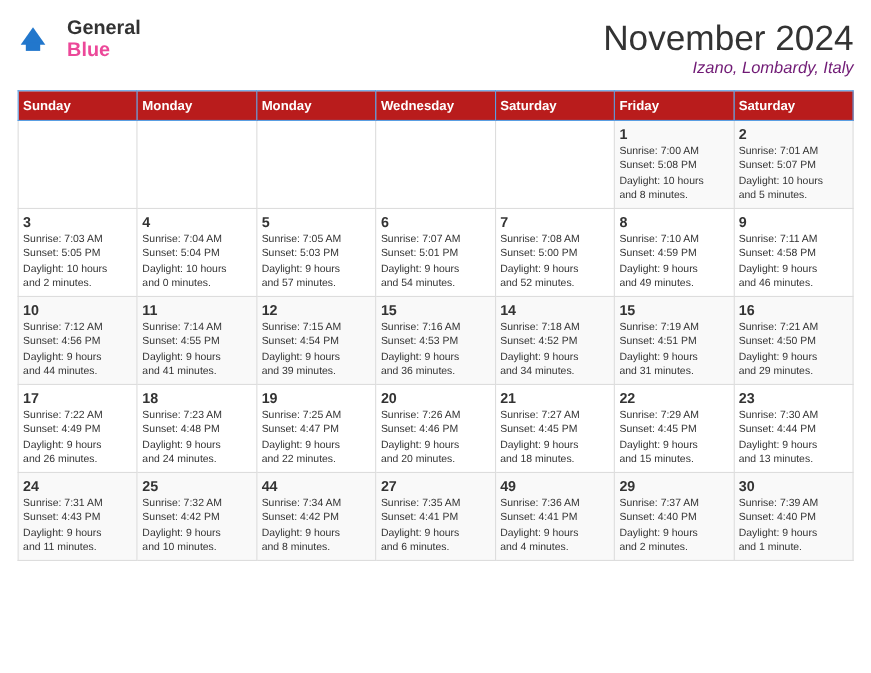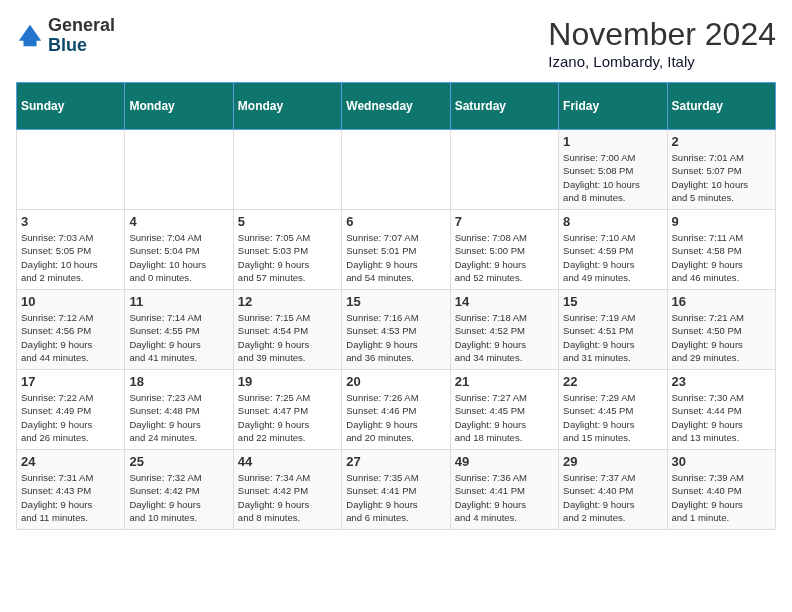--- a/index.html
+++ b/index.html
@@ -12,57 +12,58 @@
     }
     .header {
       display: flex;
       justify-content: space-between;
       align-items: flex-start;
       margin-bottom: 12px;
     }
     .logo {
       display: flex;
       align-items: center;
-      gap: 4px;
+      gap: 17px;
     }
     .logo-text {
       font-size: 18px;
       font-weight: bold;
       line-height: 1.1;
     }
     .logo-general { color: #333; }
-    .logo-blue { color: #0c4a6e; }
+    .logo-blue { color: #ec4899; }
     .logo-icon {
       width: 28px;
       height: 28px;
     }
     .title-block {
-      text-align: left;
+      text-align: right;
       margin-left: 28px;
     }
     .month-title {
       font-size: 32px;
       font-weight: normal;
       color: #333;
     }
     .location {
       font-size: 15px;
-      color: #0f172a;
+      color: #701a75;
+      font-style: italic;
     }
     table {
       width: 100%;
       border-collapse: collapse;
       table-layout: fixed;
     }
     thead th {
-      background-color: #0f766e;
+      background-color: #b91c1c;
       color: #fff;
       font-size: 12px;
       font-weight: bold;
-      padding: 16px 4px;
+      padding: 6px 4px;
       text-align: left;
       border: 1px solid #5a9ee2;
     }
     tbody td {
       border: 1px solid #ddd;
       vertical-align: top;
       padding: 4px;
       font-size: 10px;
       color: #333;
       min-height: 70px;

